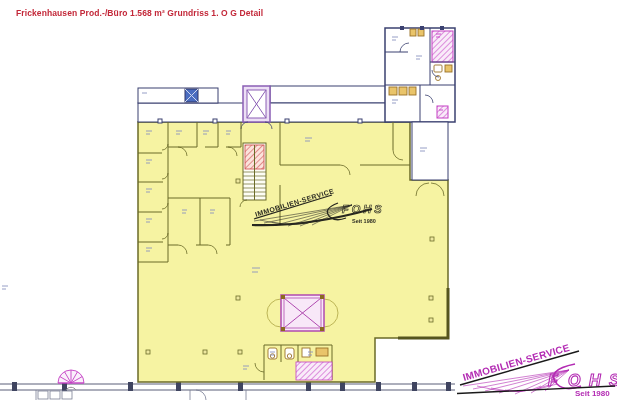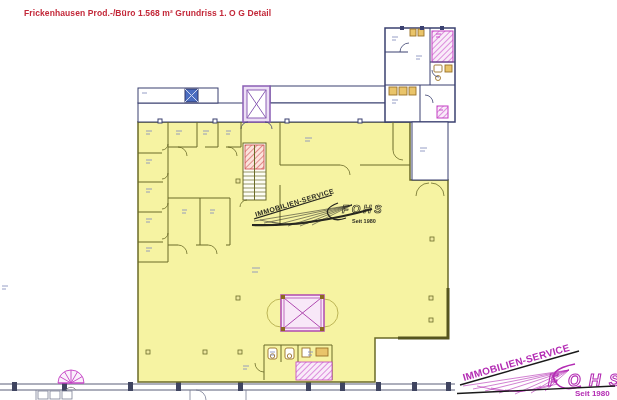--- a/index.html
+++ b/index.html
@@ -1,18 +1,18 @@
 <!DOCTYPE html>
 <html><head>
 <meta charset="utf-8">
 <style>
   html,body{margin:0;padding:0;background:#fff;}
   .stage{position:relative;width:617px;height:400px;background:#ffffff;overflow:hidden;
          font-family:"Liberation Sans",sans-serif;}
-  .title{position:absolute;left:24px;top:8px;color:#c32839;font-size:8.5px;font-weight:bold;
+  .title{position:absolute;left:16px;top:8px;color:#c32839;font-size:8.5px;font-weight:bold;
          letter-spacing:0.1px;white-space:nowrap;}
   svg{position:absolute;left:0;top:0;}
   svg text{font-family:"Liberation Sans",sans-serif;}
 </style>
 </head>
 <body>
 
 <div class="stage">
   <div class="title">Frickenhausen Prod.-/Büro 1.568 m² Grundriss 1. O G Detail</div>
 

